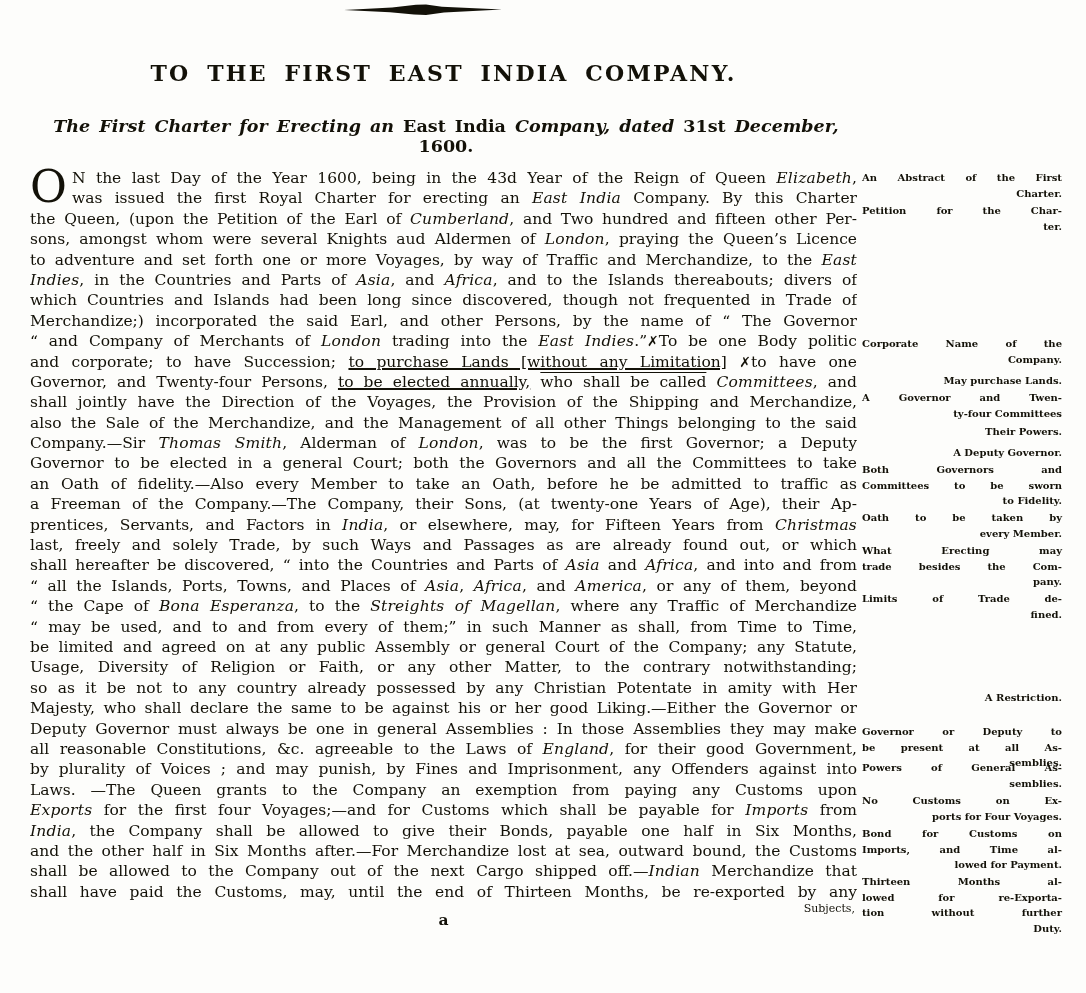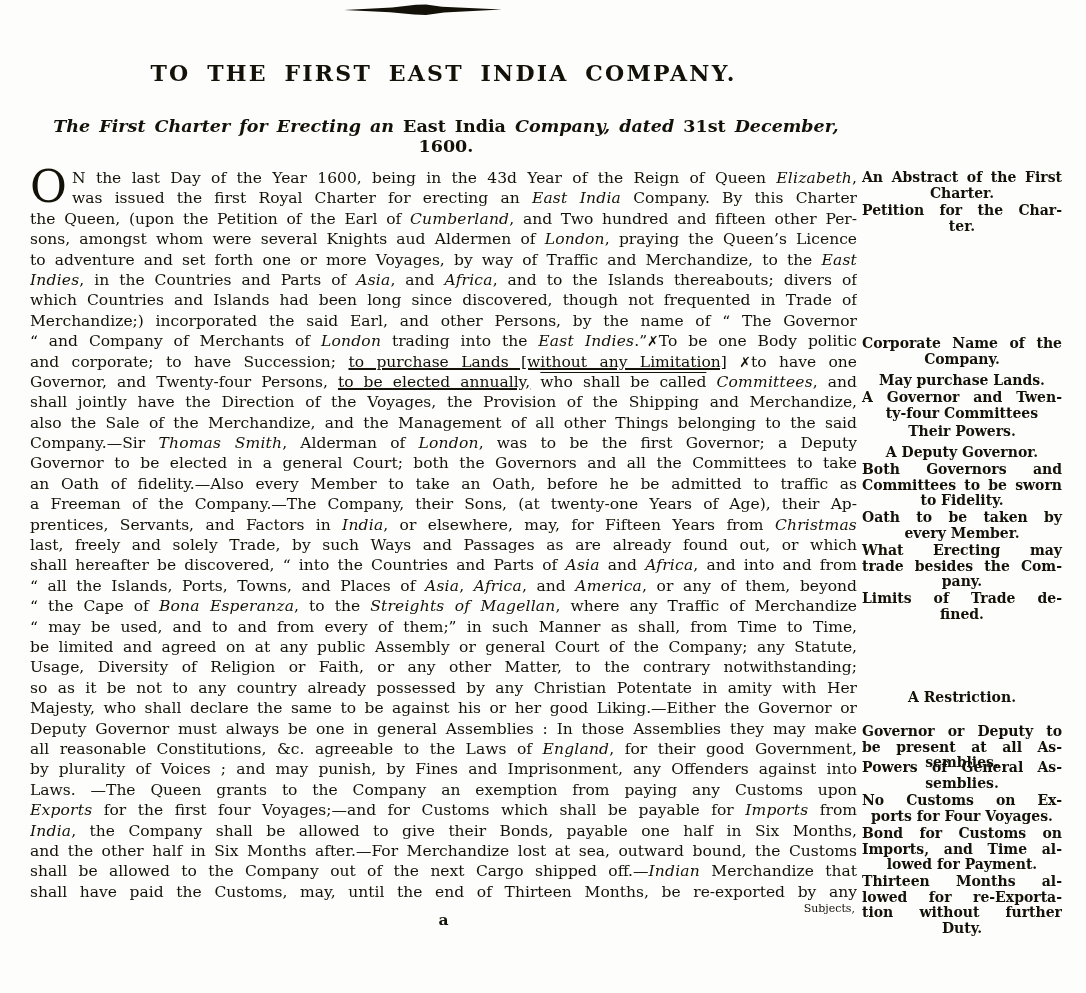--- a/index.html
+++ b/index.html
@@ -27,23 +27,23 @@
     text-align:justify;text-align-last:justify;word-spacing:0.04em;
   }
   .bline.after-cap{padding-left:42px;}
   .bline i{letter-spacing:0.2px;}
   .u{text-decoration:underline;text-decoration-thickness:1.5px;}
   .o{text-decoration:overline;text-decoration-thickness:1.5px;}
   .pen-mark{font-family:"DejaVu Sans",sans-serif;font-weight:bold;font-size:14px;}
   .margin-col{position:absolute;left:862px;top:0;width:202px;}
   .note{
     position:absolute;left:0;width:200px;
-    font-size:14px;line-height:15.5px;font-weight:bold;
+    font-size:10px;line-height:15.5px;font-weight:bold;
   }
-  .nline{text-align:center;}
+  .nline{text-align:right;}
   .nline.jfull{text-align:justify;text-align-last:justify;}
   .footer{position:absolute;left:30px;top:902px;width:827px;height:30px;}
   .signature-mark{
     position:absolute;left:0;right:0;top:8px;text-align:center;
     font-size:15.5px;font-weight:bold;
   }
   .catchword{position:absolute;right:2px;top:0;font-size:11px;}
 </style>
 </head>
 <body>

